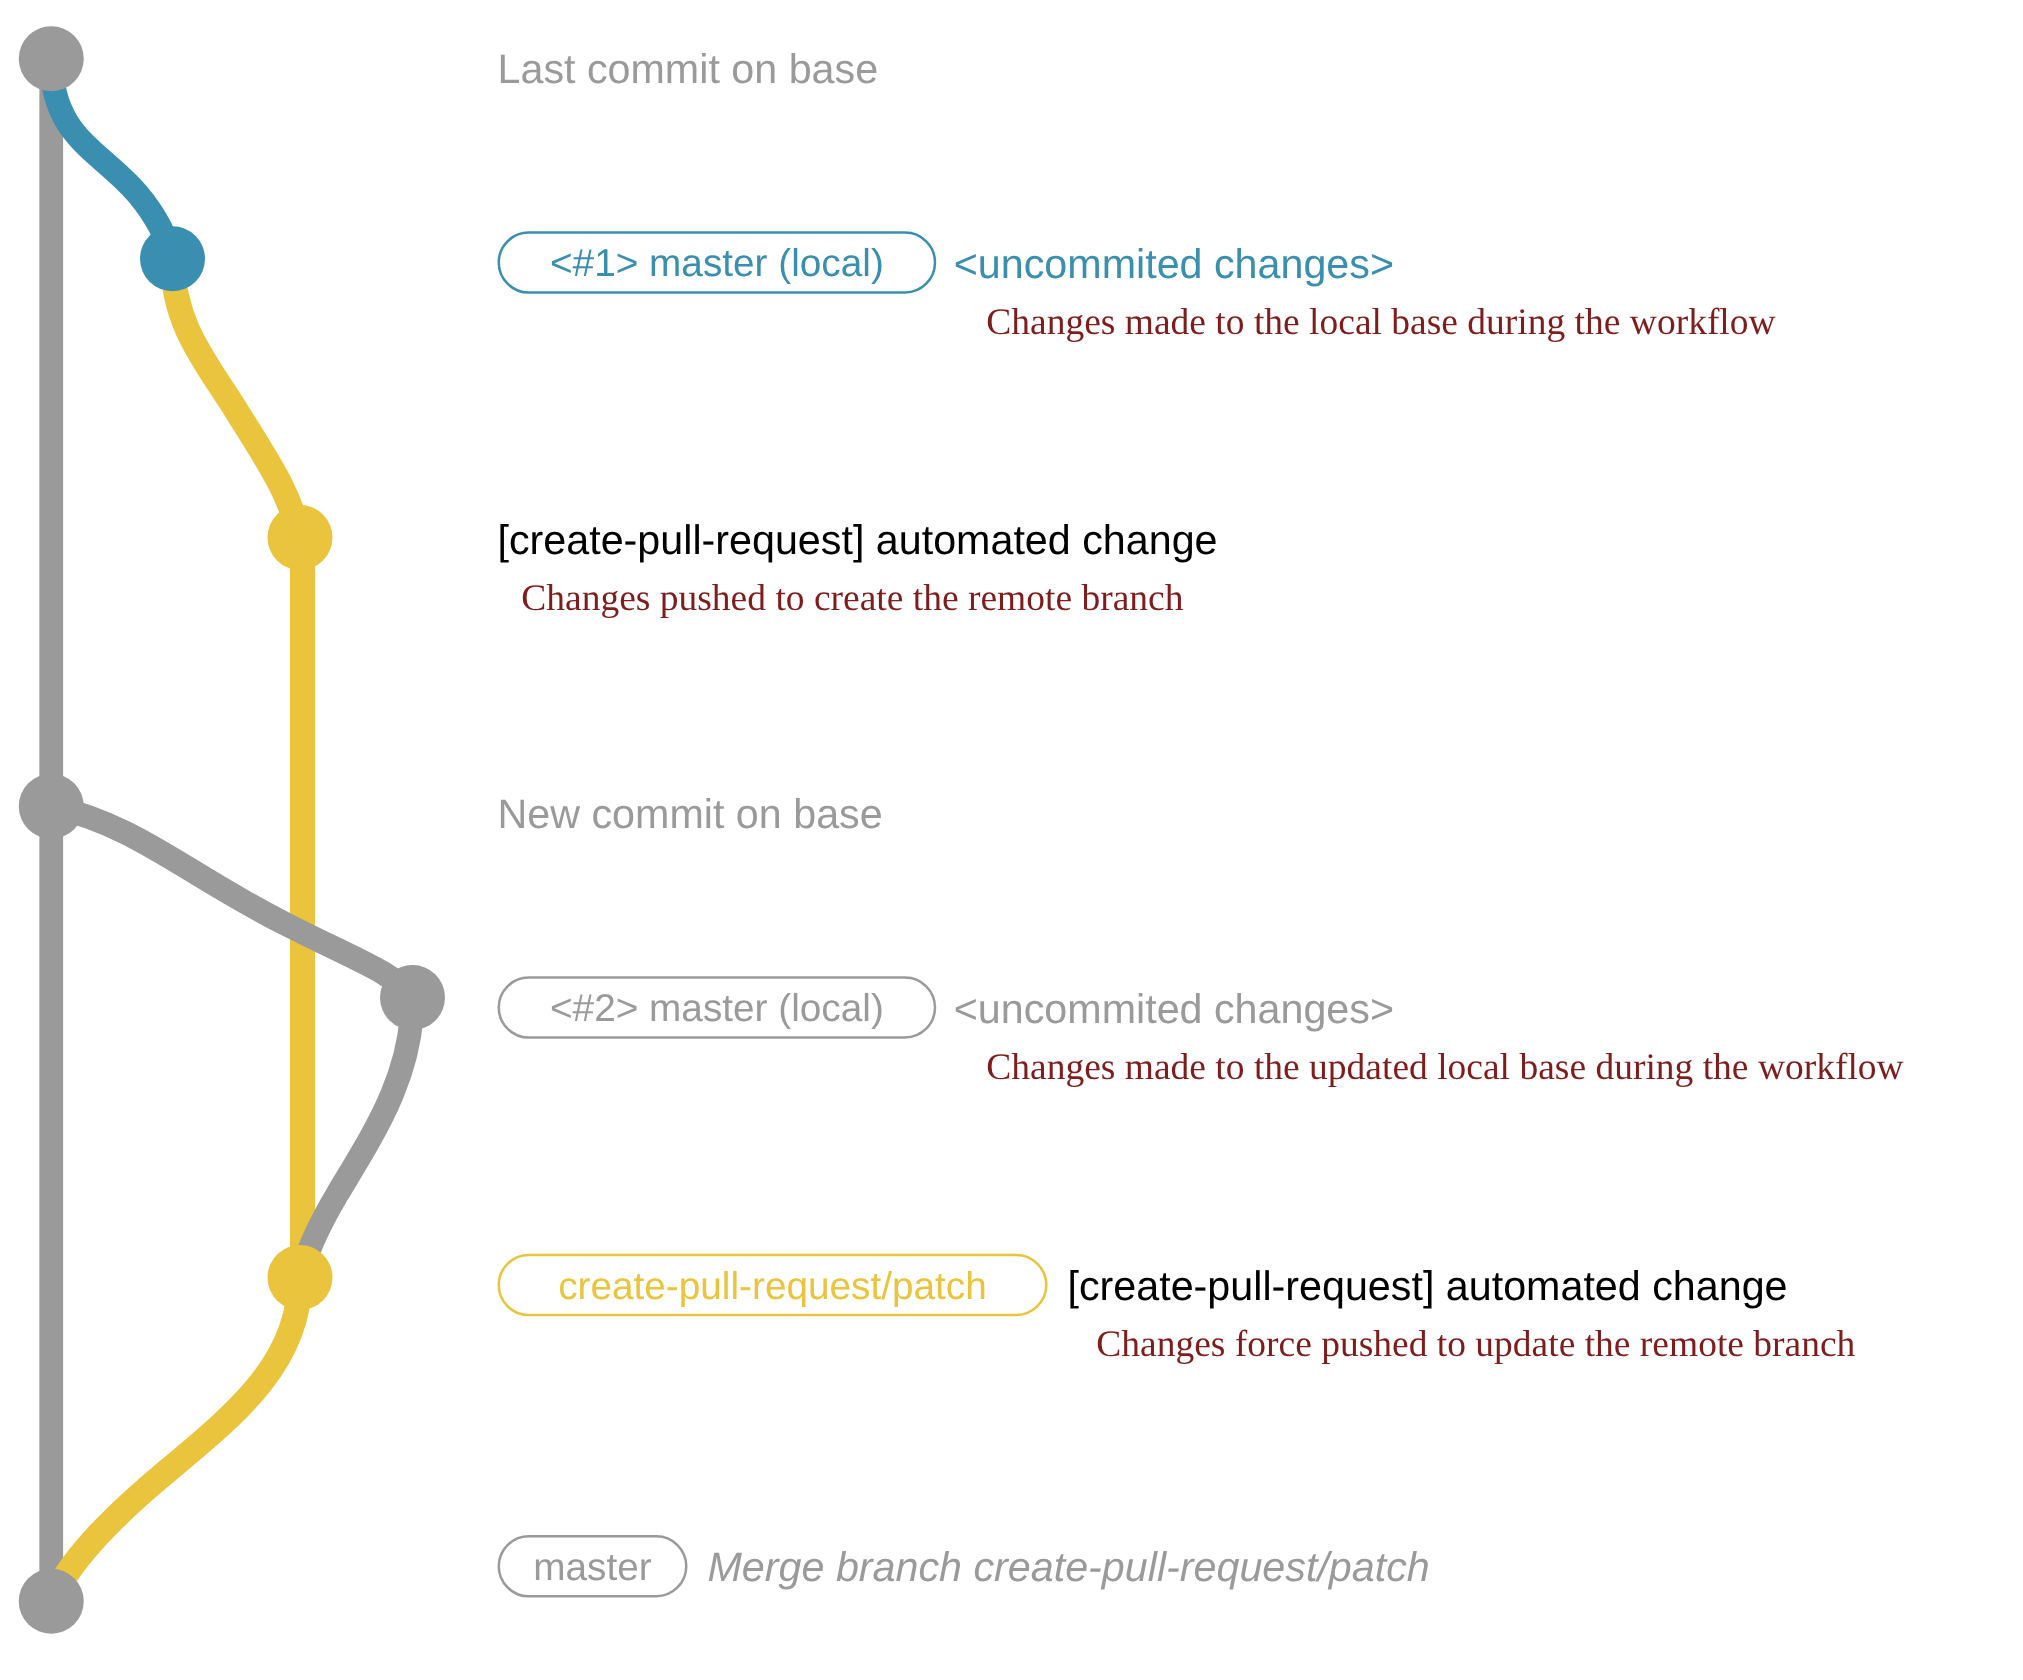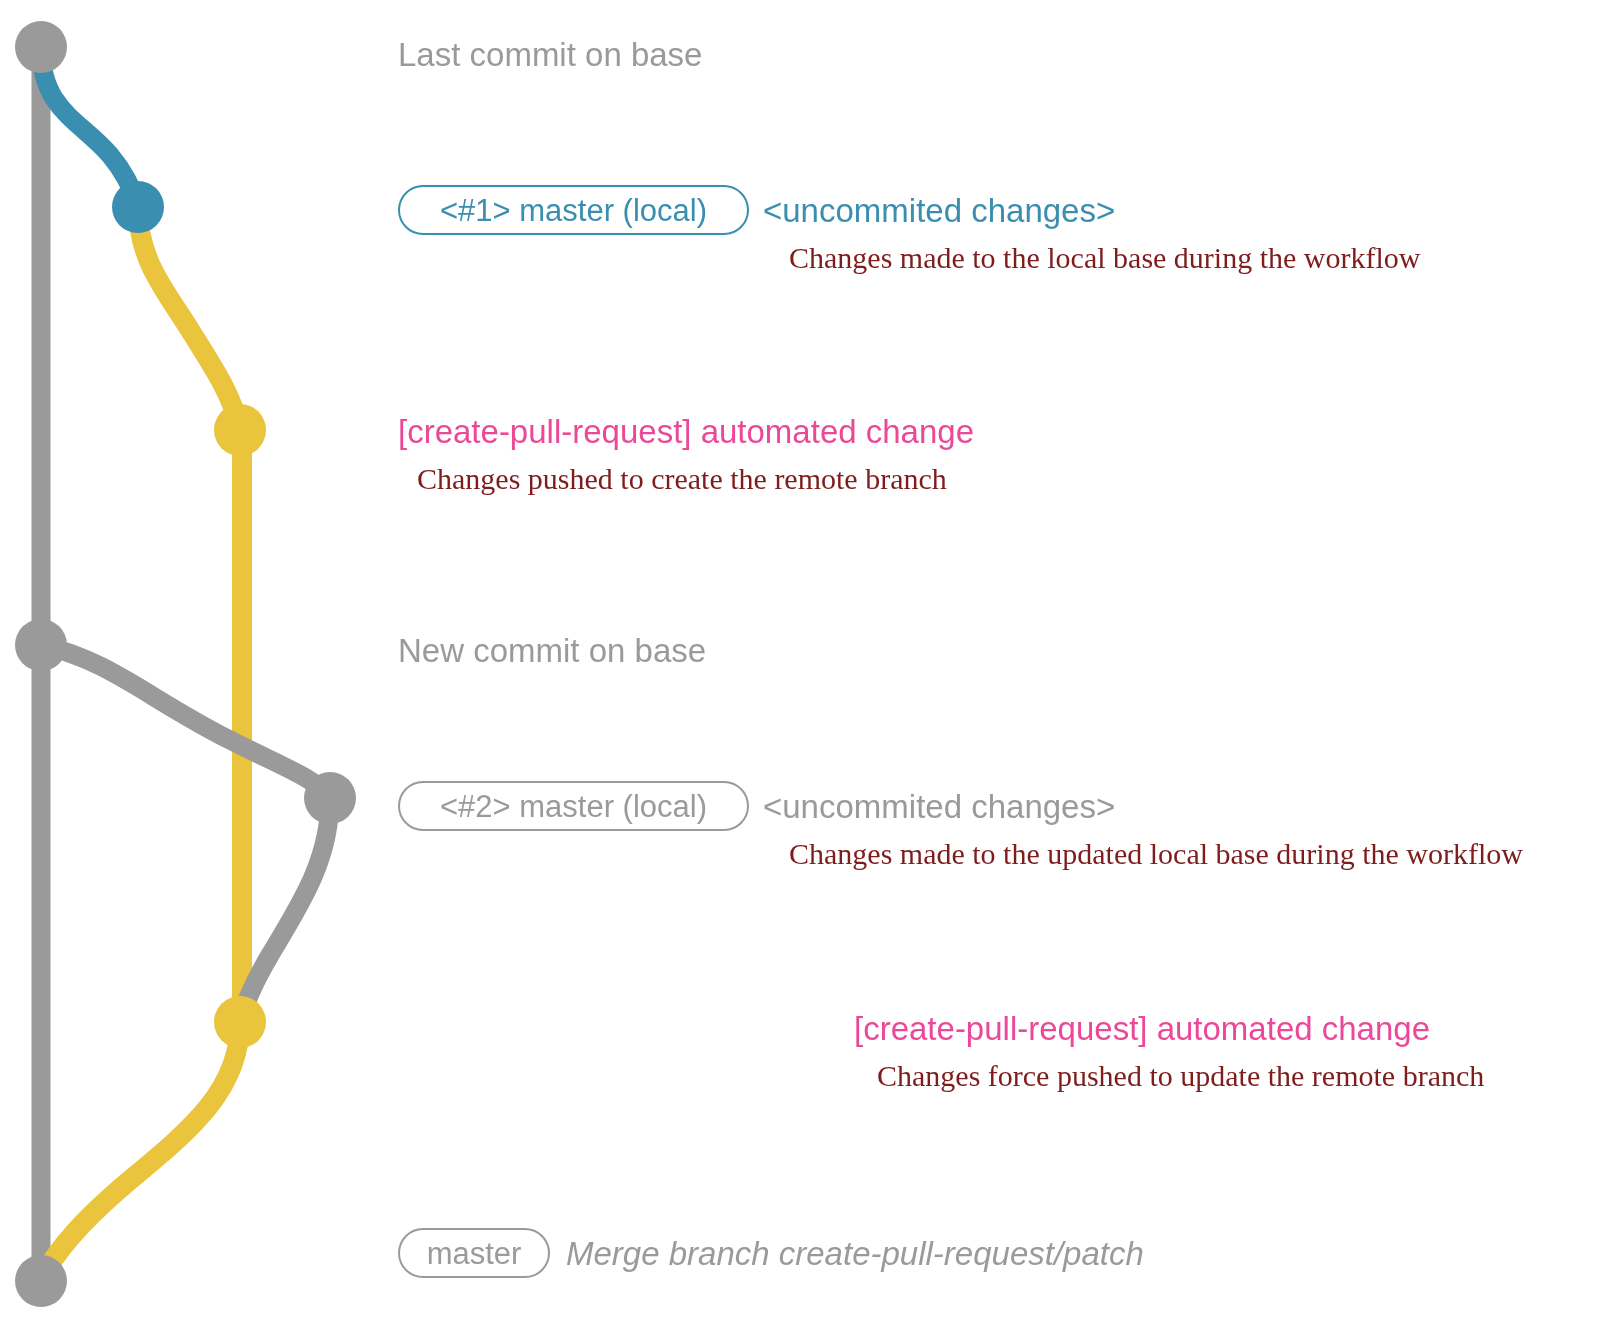--- a/index.html
+++ b/index.html
@@ -74,21 +74,21 @@
 
   .commit-msg {
     position: absolute;
     font-family: "Liberation Sans", sans-serif;
     font-size: 33px;
     white-space: nowrap;
     line-height: 1;
     color: #9a9a9a;
   }
   .commit-msg.blue  { color: #3a8fb0; }
-  .commit-msg.yellow{ color: #ec4899; }
+  .commit-msg.yellow{ color: #000000; }
   .commit-msg.gray  { color: #9a9a9a; }
 
   .desc {
     position: absolute;
     font-family: "Liberation Serif", serif;
     font-size: 30px;
     color: #7f1d1d;
     white-space: nowrap;
     line-height: 1;
   }
@@ -131,19 +131,20 @@
 
   <div class="commit-msg yellow" style="left:398px; top:415px;">[create-pull-request] automated change</div>
   <div class="desc" style="left:417px; top:464px;">Changes pushed to create the remote branch</div>
 
   <div class="heading-text" style="left:398px; top:634px;">New commit on base</div>
 
   <div class="badge gray" style="left:398px; top:781px; width:351px;">&lt;#2&gt; master (local)</div>
   <div class="commit-msg gray" style="left:763px; top:790px;">&lt;uncommited changes&gt;</div>
   <div class="desc" style="left:789px; top:839px;">Changes made to the updated local base during the workflow</div>
 
+  <div class="badge yellow" style="left:398px; top:1003px; width:440px;">create-pull-request/patch</div>
   <div class="commit-msg yellow" style="left:854px; top:1012px;">[create-pull-request] automated change</div>
   <div class="desc" style="left:877px; top:1061px;">Changes force pushed to update the remote branch</div>
 
   <div class="badge gray" style="left:398px; top:1228px; width:152px;">master</div>
   <div class="commit-msg gray" style="left:566px; top:1237px;font-style:italic;">Merge branch create-pull-request/patch</div>
 
 </div>
 
 </body></html>

